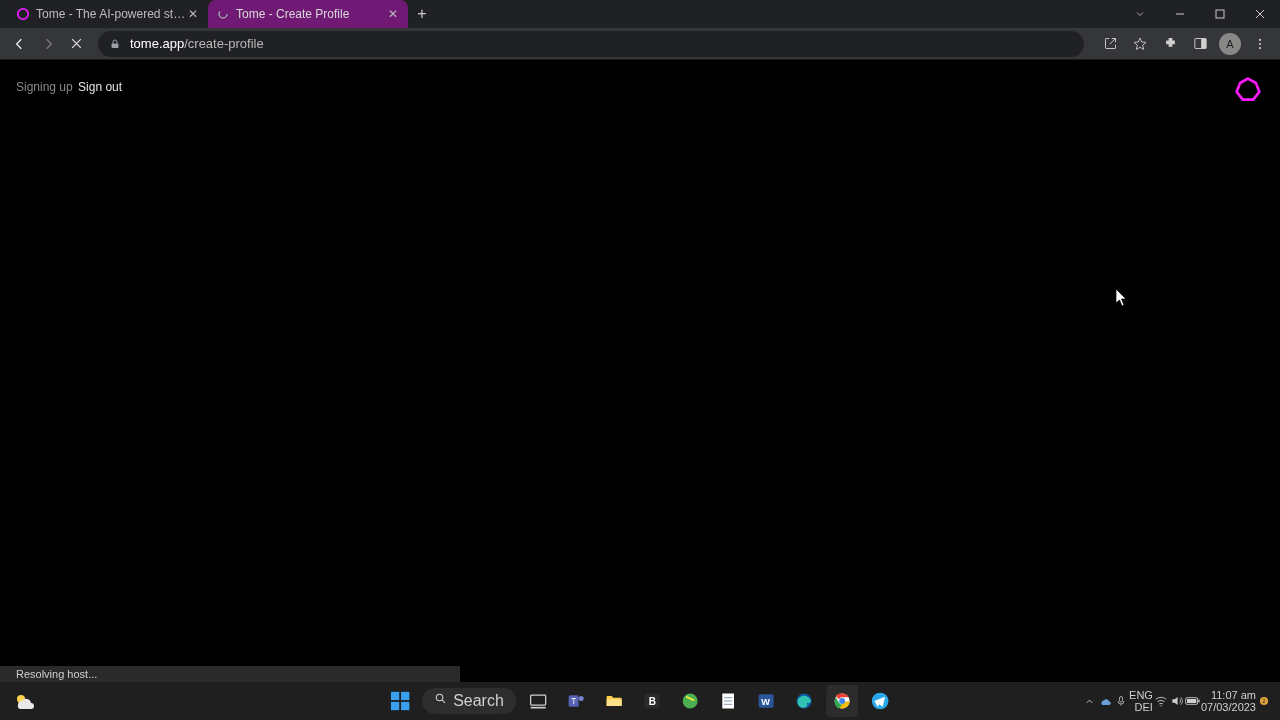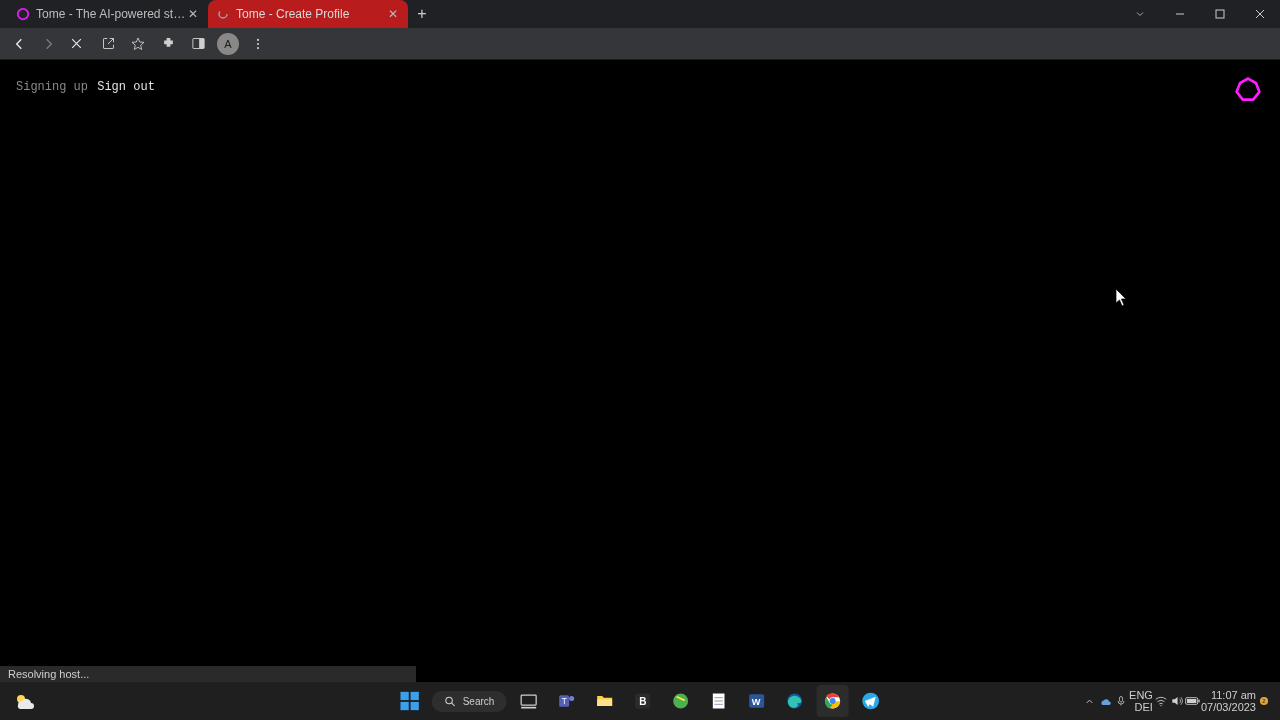--- a/index.html
+++ b/index.html
@@ -13,21 +13,21 @@
     
     .titlebar {
       height: 28px; background: #202124;
       display: flex; align-items: stretch;
     }
     .tabs { display: flex; align-items: stretch; padding-left: 8px; }
     .tab {
       display: flex; align-items: center;
       width: 200px; height: 28px;
       padding: 0 8px;
-      background: #b91c1c;
+      background: #701a75;
       border-top-left-radius: 8px; border-top-right-radius: 8px;
       margin-right: 0px; font-size: 12px; color: #d9d9d9;
       position: relative;
     }
     .tab.inactive { background: #202124; color:#bdbdbd; }
     .tab .favicon { width: 14px; height: 14px; margin-right: 6px; display:flex; align-items:center; justify-content:center; }
     .tab .title { flex: 1; white-space: nowrap; overflow: hidden; text-overflow: ellipsis; }
     .tab .close { width: 14px; height: 14px; display:flex; align-items:center; justify-content:center; color:#bbb; font-size:12px; }
     .newtab { width: 28px; display:flex; align-items:center; justify-content:center; color:#ccc; font-size:16px; }
     .titlespacer { flex:1; }
@@ -57,48 +57,48 @@
     .right-icons .ic { width:28px; height:28px; display:flex; align-items:center; justify-content:center; color:#cfcfcf; }
     .avatar { width:22px; height:22px; border-radius:50%; background:#8a8886; color:#1b1b1b; font-size:11px; display:flex; align-items:center; justify-content:center; }
 
     
     .page {
       position: relative; width:1280px; height: calc(720px - 60px - 38px);
       background:#000;
     }
     .topline {
       position:absolute; left:16px; top:20px;
-      font-size:12px; color:#8a8a8a;font-family:Liberation Mono, monospace;
+      font-size:12px; color:#8a8a8a;
     }
     .topline .signout { color:#e4e4e4; margin-left:2px; }
     .brandlogo { position:absolute; right:18px; top:16px; width:28px; height:28px; }
 
     .caption {
       position:absolute; left:0; right:0; bottom: 10px;
       text-align:center; font-size:30px; font-weight:500;
       color:#fff;
     }
 
     .statusbar {
       position:absolute; left:0; bottom:38px;
       background:#2a2a2a; color:#cfcfcf;
-      font-size:11px; padding:2px 8px;
-      width: 416px; height:16px; line-height:12px;
+      font-size:11px; padding:2px 16px;
+      width: 460px; height:16px; line-height:12px;
     }
 
     
     .taskbar {
       position:absolute; left:0; right:0; bottom:0;
       height:38px; background:#1f1f1f;
       display:flex; align-items:center;
     }
     .weather { position:absolute; left:12px; bottom:6px; width:24px; height:24px; }
     .tb-center { position:absolute; left:50%; transform:translateX(-50%); display:flex; align-items:center; gap:6px; }
     .tb-icon { width:32px; height:32px; display:flex; align-items:center; justify-content:center; border-radius:4px; }
-    .tb-search { display:flex; align-items:center; gap:6px; background:#2e2e2e; border-radius:16px; padding:4px 12px; color:#cfcfcf; font-size:10px; }
+    .tb-search { display:flex; align-items:flex-start; gap:6px; background:#2e2e2e; border-radius:16px; padding:4px 12px; color:#cfcfcf; font-size:16px; }
     .tb-right { position:absolute; right:8px; display:flex; align-items:center; color:#cfcfcf; font-size:11px; }
     .tb-right .col { text-align:right; line-height:12px; }
     .tb-smallico { width:16px; height:16px; display:flex; align-items:center; justify-content:center; }
     .chrome-active {
       background: rgba(255,255,255,0.06);
     }
 
     
     .cursor { position:absolute; left:1116px; top:289px; width:12px; height:18px; }
   </style>
@@ -161,20 +161,31 @@
   <div class="navbtn">
     <svg width="16" height="16" viewBox="0 0 24 24">
         <path d="M10 5l7 7-7 7" fill="none" stroke="#7b7b7b" stroke-width="2"></path>
       </svg>
   </div>
   <div class="navbtn enabled">
     <svg width="13" height="13" viewBox="0 0 24 24">
         <path d="M4 4 L20 20 M20 4 L4 20" stroke="#e8eaed" stroke-width="2"></path>
       </svg>
   </div>
+  <div class="addr">
+    <span class="lock">
+      <svg width="12" height="12" viewBox="0 0 24 24">
+          <rect x="5" y="11" width="14" height="9" rx="2" fill="#9aa0a6"></rect>
+          <path d="M8 11 V8 a4 4 0 0 1 8 0 v3" fill="none" stroke="#9aa0a6" stroke-width="2"></path>
+        </svg>
+    </span>
+    <span class="url">
+      <span class="host">tome.app</span><span class="path">/create-profile</span>
+    </span>
+  </div>
   <div class="right-icons">
     <div class="ic">
       <svg width="15" height="15" viewBox="0 0 24 24">
           <path d="M14 4h6v6M20 4l-9 9M10 4H5a1 1 0 0 0-1 1v14a1 1 0 0 0 1 1h14a1 1 0 0 0 1-1v-5" fill="none" stroke="#cfcfcf" stroke-width="1.5"></path>
         </svg>
     </div>
     <div class="ic">
       <svg width="16" height="16" viewBox="0 0 24 24">
           <path d="M12 3l2.5 6 6.5.5-5 4.3 1.6 6.4L12 17l-5.6 3.2L8 13.8 3 9.5l6.5-.5z" fill="none" stroke="#cfcfcf" stroke-width="1.3"></path>
         </svg>

